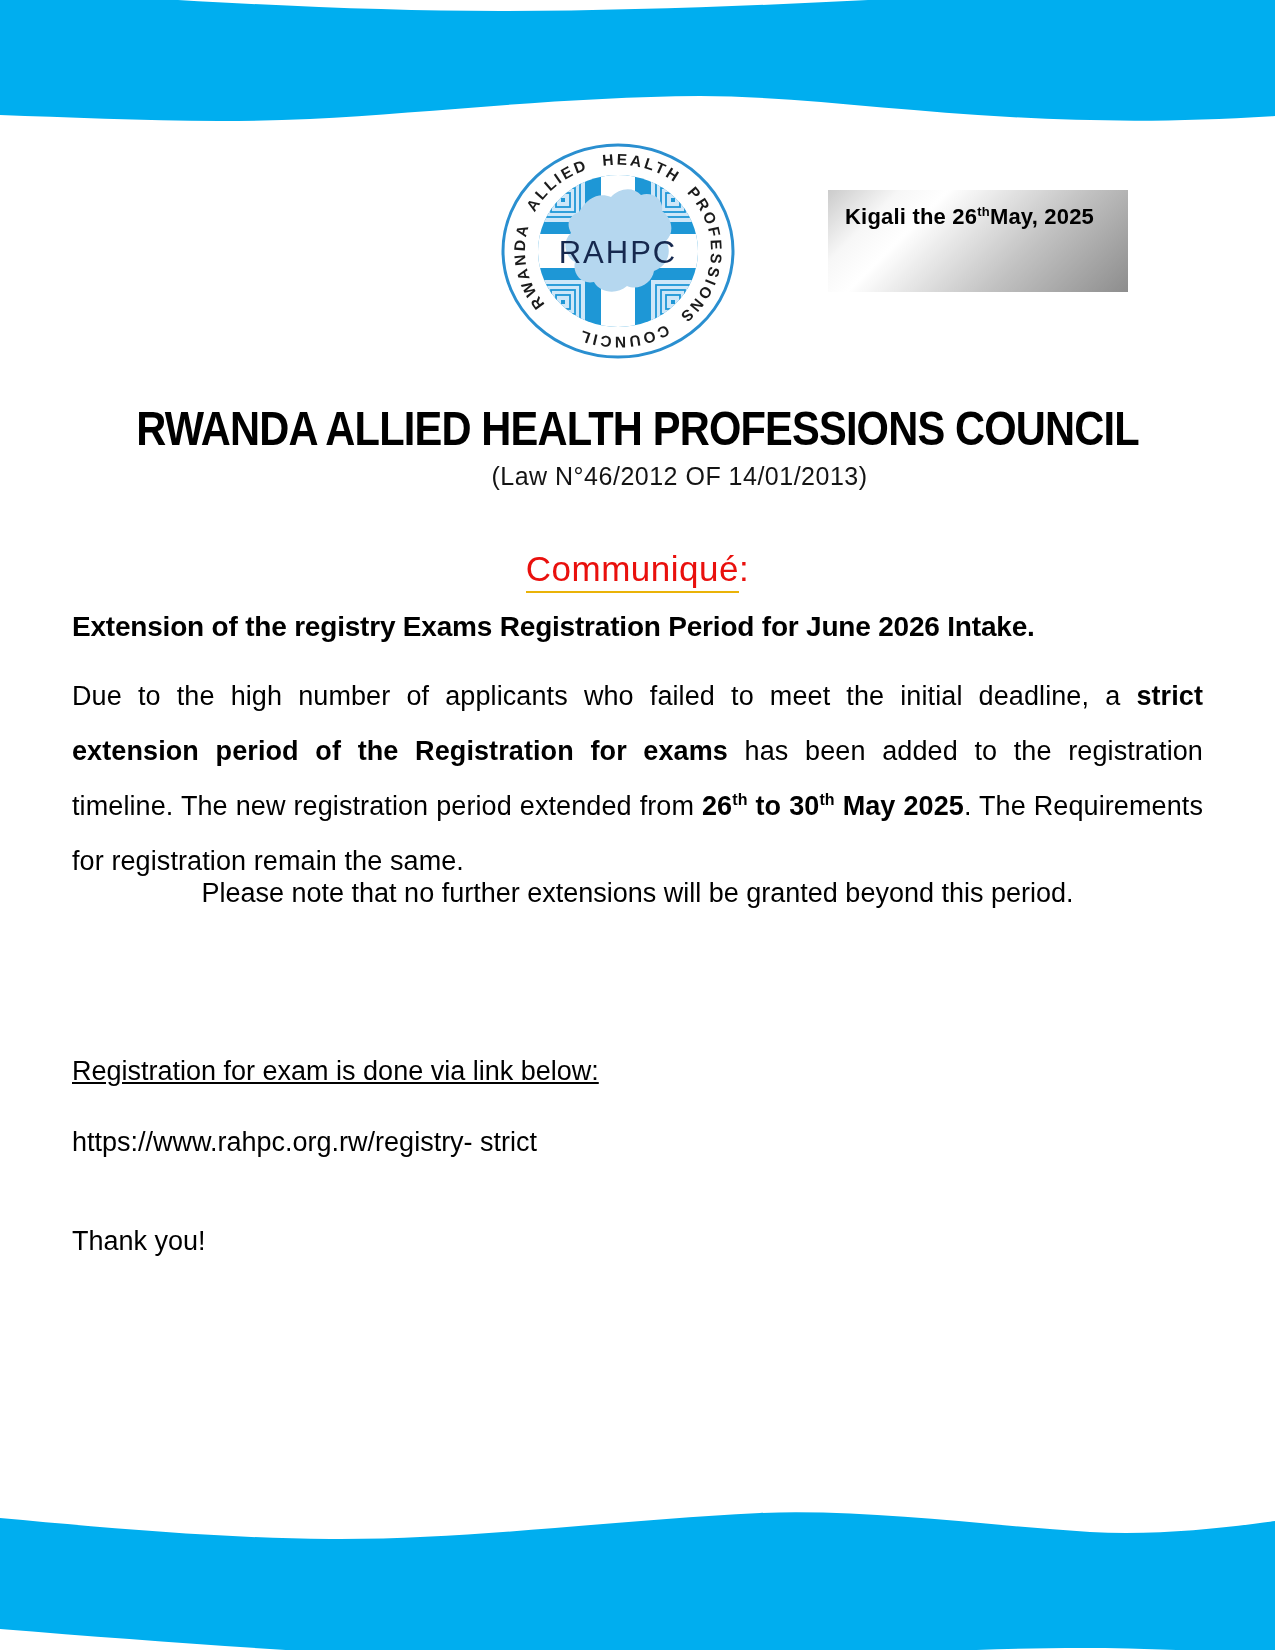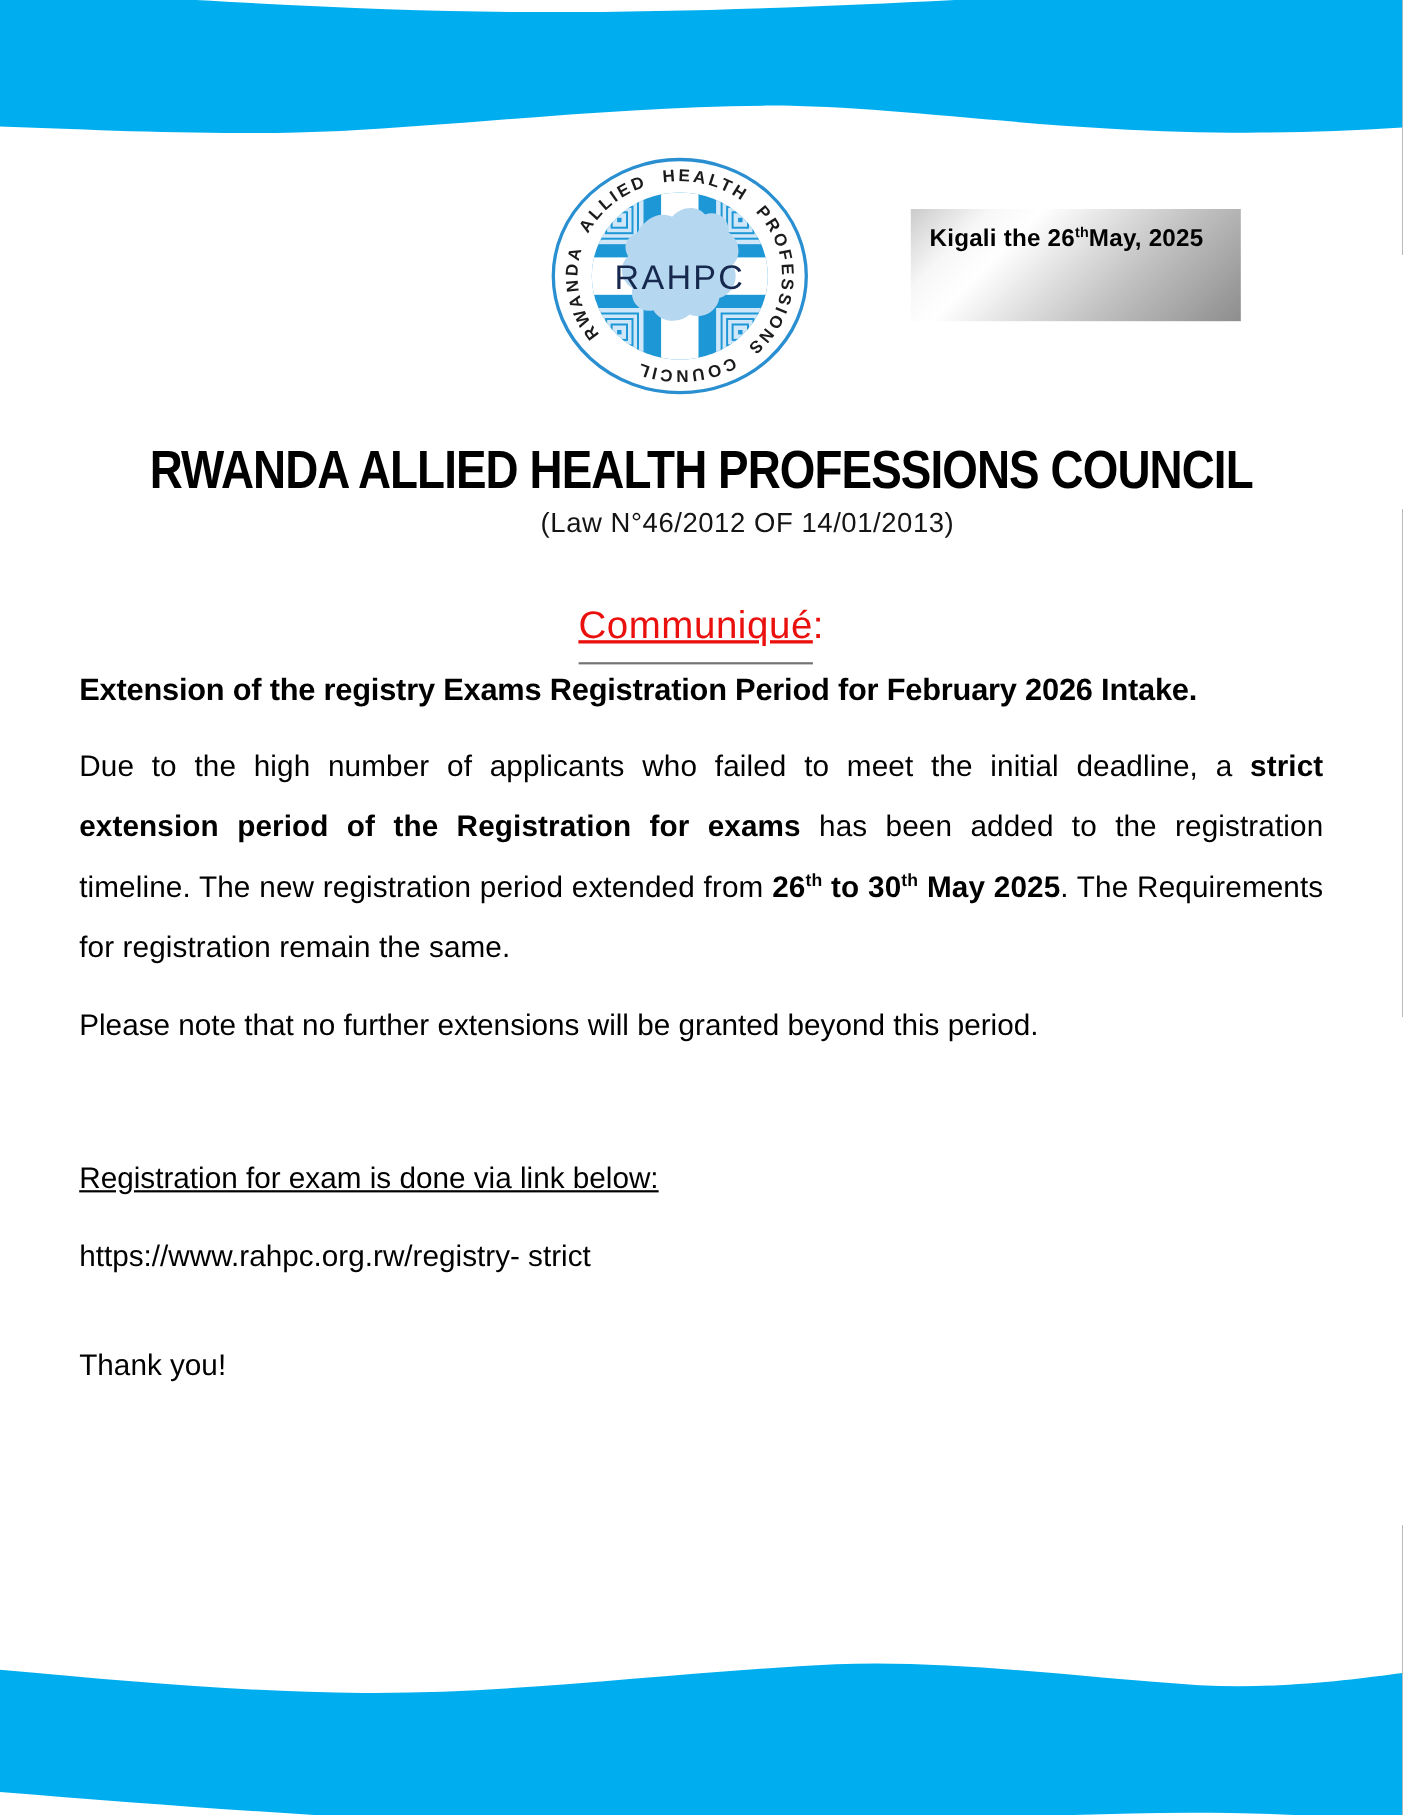--- a/index.html
+++ b/index.html
@@ -28,26 +28,26 @@
     transform:scaleX(.85);transform-origin:center;
   }
   .subtitle{
     position:absolute;left:0;top:462px;width:1275px;text-align:center;
     font-size:25px;font-weight:400;letter-spacing:.5px;color:#141414;padding-left:42px;
   }
   .communique{
     position:absolute;left:0;top:549px;width:1275px;text-align:center;
     font-size:35px;color:#e9100d;letter-spacing:.5px;
   }
-  .communique .u{border-bottom:2px solid #737373;padding-bottom:14px;text-decoration:underline;}
+  .communique .u{border-bottom:2px solid #eab308;padding-bottom:3px;}
 
   .bodyblock{position:absolute;left:72px;width:1131px;font-size:27px;color:#000;}
   .heading{top:611px;font-weight:bold;font-size:28px;letter-spacing:-.2px;}
   .para1{top:669px;line-height:55px;text-align:justify;letter-spacing:.1px;}
-  .para2{top:914px;line-height:36px;}
+  .para2{top:875px;line-height:36px;text-align:center;}
   .para3{top:1053px;line-height:36px;text-decoration:underline;}
   .linkline{top:1124px;line-height:36px;}
   .closing{top:1226px;text-align:left;}
   .b{font-weight:bold;}
   .bodyblock sup{font-size:16px;line-height:0;}
 </style>
 </head>
 <body>
 
 <div class="page">
@@ -129,21 +129,21 @@
   </div>
 
   <div class="date-box">
     <span><span>Kigali the 26</span><sup>th</sup><span>May, 2025</span></span>
   </div>
 
   <div class="page-title">RWANDA ALLIED HEALTH PROFESSIONS COUNCIL</div>
   <div class="subtitle">(Law N°46/2012 OF 14/01/2013)</div>
   <div class="communique"><span class="u">Communiqué</span><span>:</span></div>
 
-  <div class="bodyblock heading">Extension of the registry Exams Registration Period for February 2026 Intake.</div>
+  <div class="bodyblock heading">Extension of the registry Exams Registration Period for June 2026 Intake.</div>
 
   <div class="bodyblock para1">
     <span>Due to the high number of applicants who failed to meet the initial deadline, a </span><span class="b">strict extension period of the Registration for exams</span><span> has been added to the registration timeline. The new registration period extended from </span><span class="b">26</span><sup class="b">th</sup><span class="b"> to 30</span><sup class="b">th</sup><span class="b"> May 2025</span><span>. The Requirements for registration remain the same.</span>
   </div>
 
   <div class="bodyblock para2">Please note that no further extensions will be granted beyond this period.</div>
 
   <div class="bodyblock para3">Registration for exam is done via link below:</div>
 
   <div class="bodyblock linkline">https://www.rahpc.org.rw/registry- strict</div>

